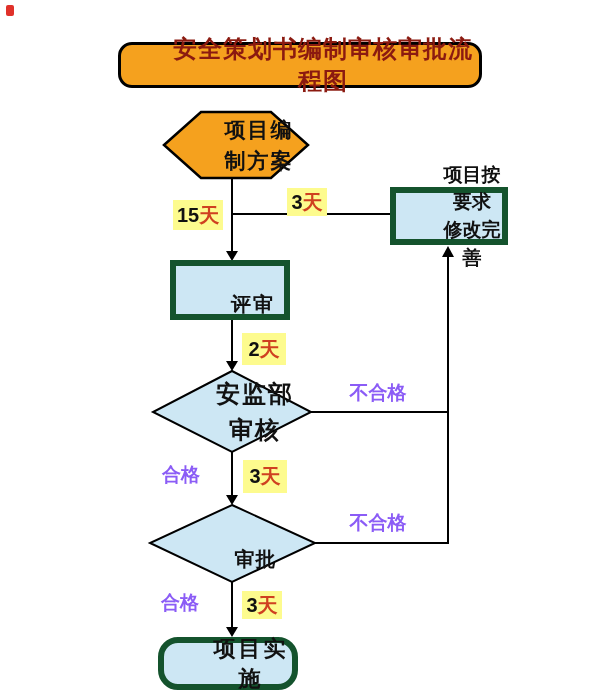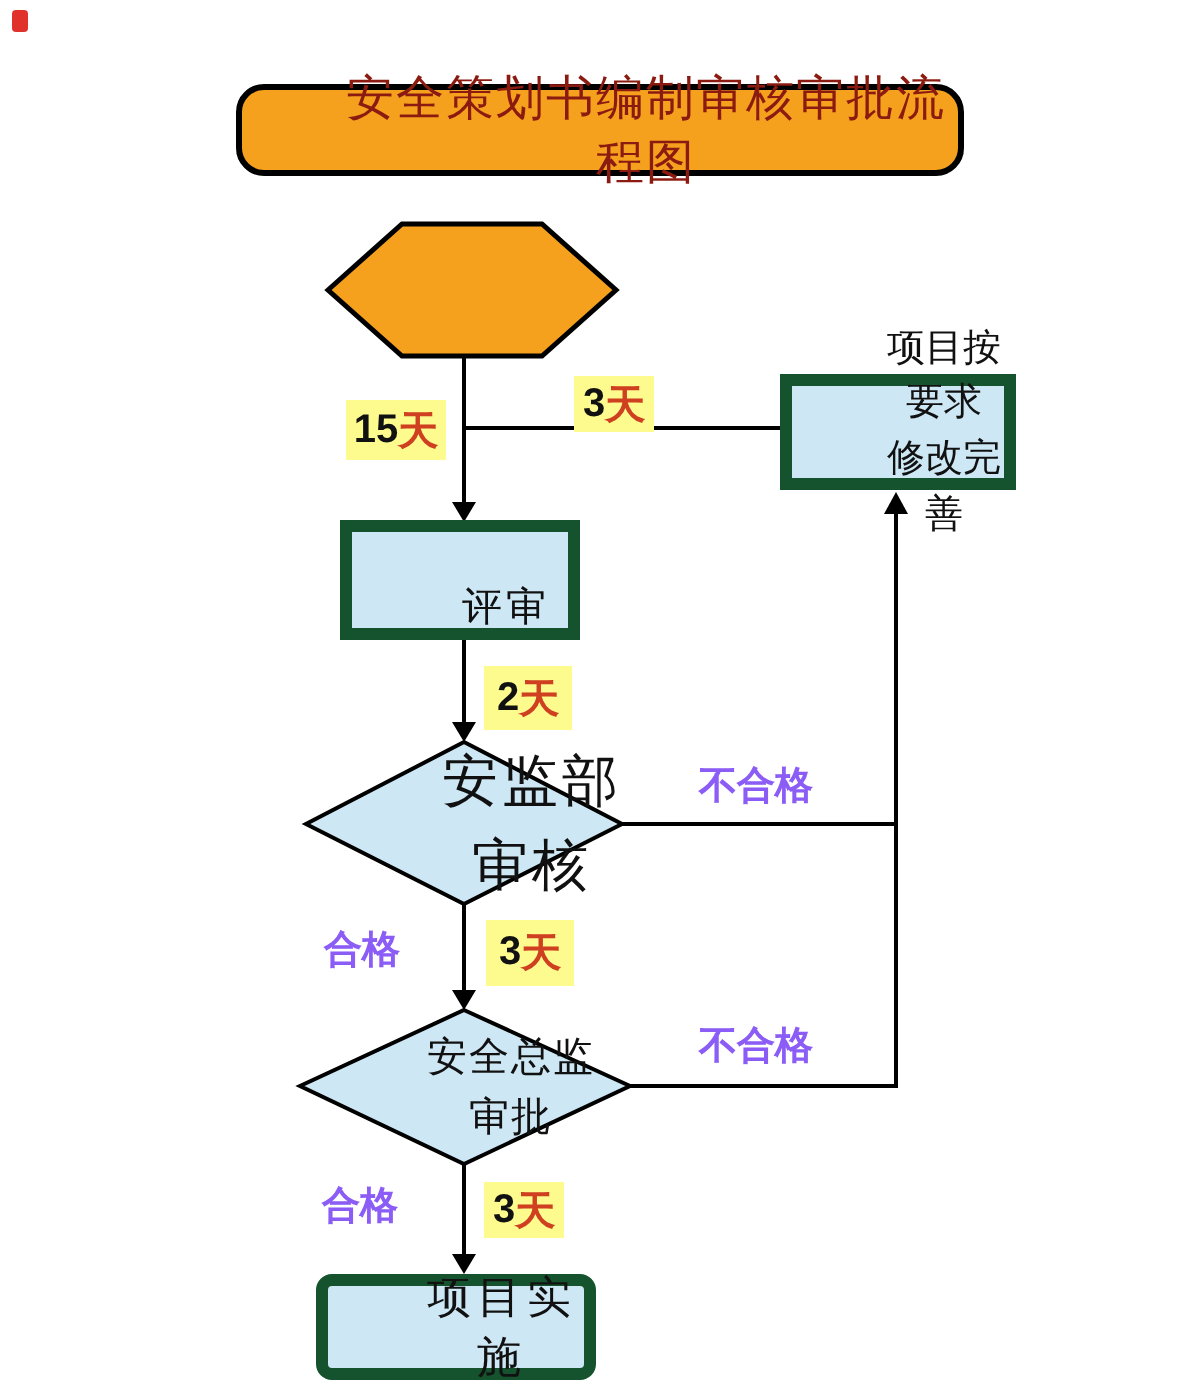--- a/index.html
+++ b/index.html
@@ -9,35 +9,35 @@
   }
   .stage svg.connectors { position:absolute; left:0; top:0; }
 
   .shape-orange { fill:var(--orange,#F5A11E); stroke:#000; stroke-width:2.5; }
   .shape-blue   { fill:var(--light_blue,#CDE7F4); stroke:#000; stroke-width:2; }
   .conn  { stroke:var(--line,#000); stroke-width:2; }
   .ahead { fill:var(--line,#000); stroke:none; }
 
   .node {
     position:absolute; display:flex; align-items:center; justify-content:center;
-    text-align:center; font-weight:normal; color:#111; box-sizing:border-box;padding-left:46px;
+    text-align:center; font-weight:bold; color:#111; box-sizing:border-box;padding-left:46px;
   }
   .title {
     left:118px; top:42px; width:364px; height:46px;
     background:var(--orange,#F5A11E); border:3px solid #000; border-radius:14px;
     color:var(--title_text,#8B1A10); font-size:24px; letter-spacing:1px;
   }
   .hex-label { left:164px; top:112px; width:144px; height:66px;
     font-size:21px; line-height:1.5; letter-spacing:2px; }
   .box { background:var(--light_blue,#CDE7F4); border:6px solid #14532d; }
   .modify   { left:390px; top:187px; width:118px; height:58px; font-size:19px; line-height:1.45; }
   .internal { left:170px; top:260px; width:120px; height:60px; font-size:20px; line-height:1.4; letter-spacing:2px; }
-  .impl     { left:158px; top:637px; width:140px; height:53px; border-radius:8px;
+  .impl     { left:158px; top:637px; width:140px; height:53px; border-radius:20px;
               font-size:22px; letter-spacing:3px; }
-  .dia1-label { left:153px; top:372px; width:158px; height:80px; font-size:28px; line-height:1.5; letter-spacing:2px;justify-content:flex-end; }
+  .dia1-label { left:153px; top:372px; width:158px; height:80px; font-size:24px; line-height:1.5; letter-spacing:2px; }
   .dia2-label { left:150px; top:505px; width:165px; height:77px; font-size:20px; line-height:1.5; letter-spacing:1px; }
 
   .daylabel {
     position:absolute; display:flex; align-items:center; justify-content:center;
     background:var(--yellow,#FDFB8E); font-weight:bold; font-size:20px; color:#111;
     z-index:3;
   }
   .daylabel .unit { color:var(--day_unit,#CF4020); }
   .d15     { left:173px; top:200px; width:50px; height:30px; }
   .d3top   { left:287px; top:188px; width:40px; height:28px; }
@@ -85,20 +85,26 @@
     <line class="conn" x1="448" y1="544" x2="448" y2="254"></line>
     <polygon class="ahead" points="442,257 454,257 448,246"></polygon>
 
     <polygon class="shape-orange" points="164,145 201,112 271,112 308,145 271,178 201,178"></polygon>
     <polygon class="shape-blue" points="232,371 311,412 232,452 153,412"></polygon>
     <polygon class="shape-blue" points="232,505 315,543 232,582 150,543"></polygon>
   </svg>
 
   <div class="node title">安全策划书编制审核审批流程图</div>
 
+  <div class="node hex-label">
+    <div>
+      <span>项目编</span><br>
+      <span>制方案</span>
+    </div>
+  </div>
 
   <div class="node box modify">
     <div>
       <span>项目按要求</span><br>
       <span>修改完善</span>
     </div>
   </div>
 
   <div class="node box internal">
     <div>
@@ -108,21 +114,21 @@
   </div>
 
   <div class="node dia1-label">
     <div>
       <span>安监部</span><br>
       <span>审核</span>
     </div>
   </div>
   <div class="node dia2-label">
     <div>
-      <span>安全总监</span><br>
+      <br>
       <span>审批</span>
     </div>
   </div>
 
   <div class="node box impl">项目实施</div>
 
   <div class="daylabel d15">
     <span>15</span>
       <span class="unit">天</span>
   </div>

